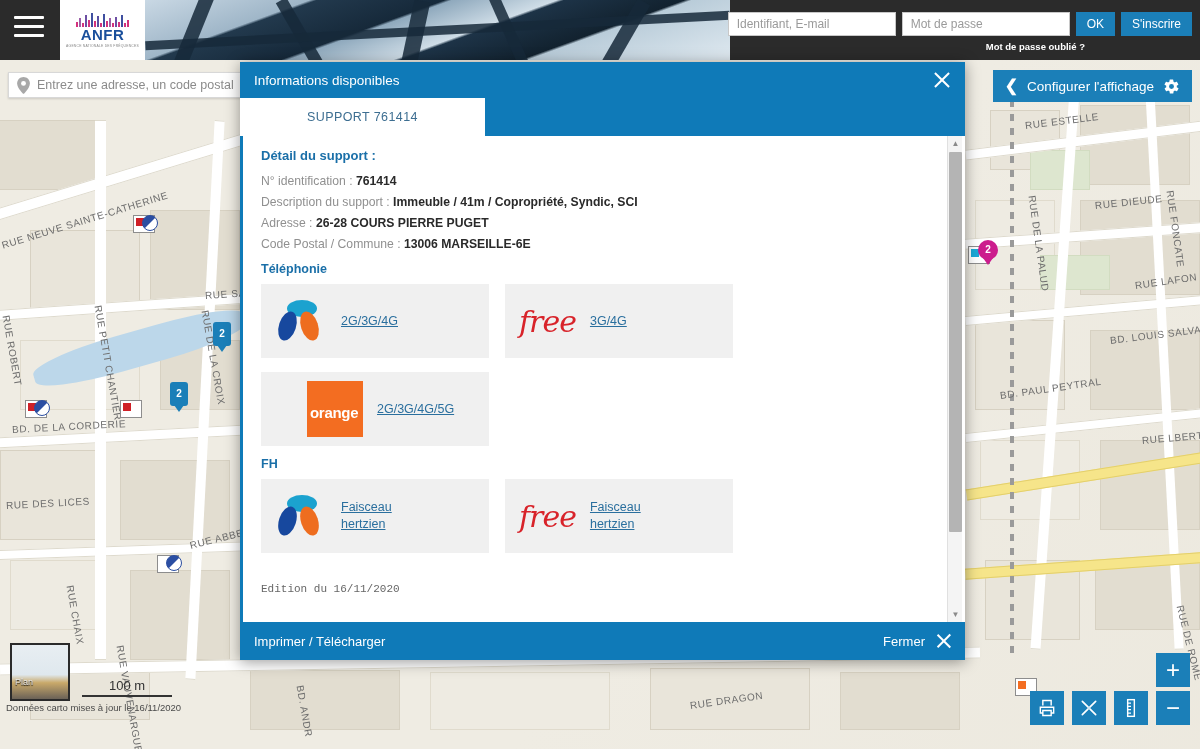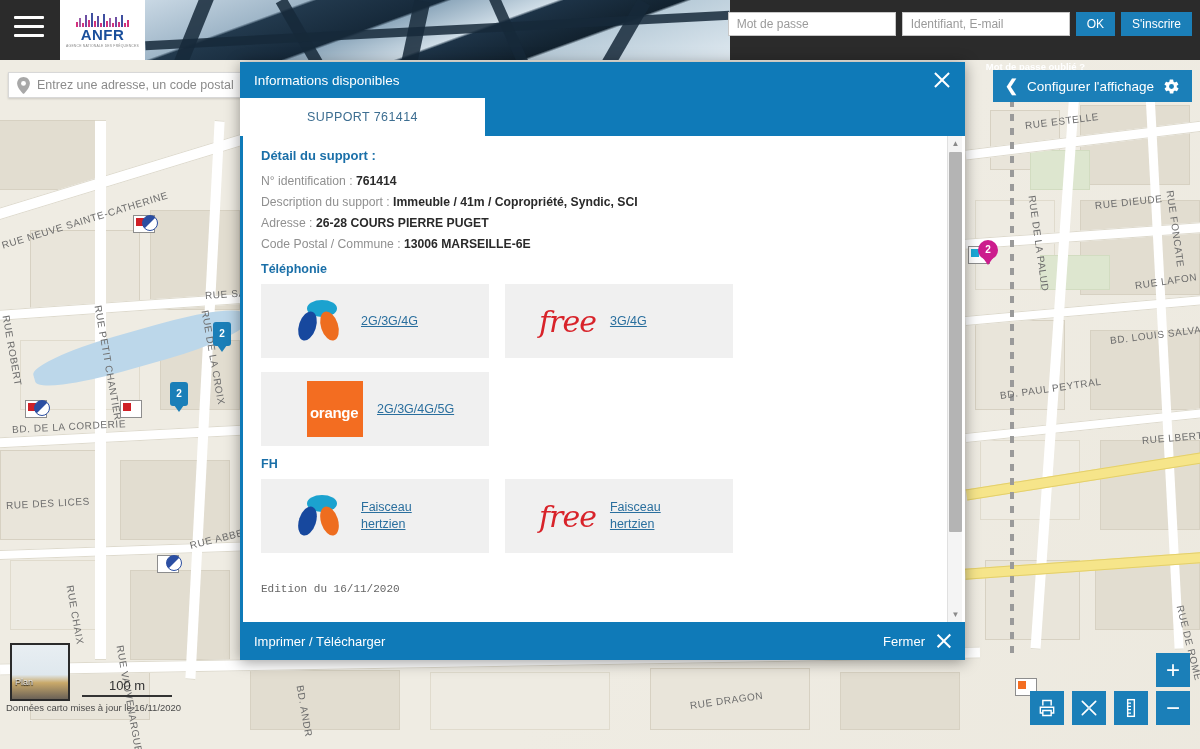--- a/index.html
+++ b/index.html
@@ -124,21 +124,20 @@
   }
   .login-wrap input::placeholder { color: #9a9a9a; }
   .btn-blue {
     height: 24px; padding: 12px 11px; background: #1b7fb8; color: #fff;
     border: none; font-size: 12px; cursor: pointer; font-family:"Liberation Sans",sans-serif;
     display:flex; align-items:center;
   }
   .forgot {
     position: absolute; right: 115px; top: 41px; font-size: 9.5px; color: #fff; font-weight: bold;
     cursor: pointer;
-    margin-top: 20px;
   }
 
   
   .searchbar {
     position: absolute; left: 8px; top: 72px; width: 236px; height: 26px;
     background: #fff; border: 1px solid #d8d8d8; display: flex; align-items: center;
     padding: 0 8px; box-shadow: 0 1px 2px rgba(0,0,0,.15);
     overflow: hidden;
   }
   .pin-icon { width: 13px; height: 17px; flex: none; margin-right: 7px; }
@@ -202,21 +201,21 @@
   }
   .field { font-size: 12.2px; color: #909090; margin-bottom: 7px; }
   .field b { color: #2a2a2a; font-weight: bold; }
   .grp-title {
     color: #1a6fa8; font-size: 12.5px; font-weight: bold;
     margin: 11px 0 8px 0;
   }
   .op-grid { display: grid; grid-template-columns: 228px 228px; gap: 14px 16px; }
   .op-card {
     height: 74px; background: #f0f0f0; display: flex; align-items: center;
-    gap: 14px; padding-left: 34px;
+    gap: 14px; padding-left: 14px;
   }
   .op-card.empty { background: transparent; }
   .op-link {
     color: #2a6f9e; font-size: 12.5px; text-decoration: underline; cursor: pointer;
     line-height: 1.35;
   }
   .edition { font-size: 11px; color: #666; margin-top: 30px; font-family: Liberation Mono, monospace; }
 
   
   .logo-bouygues { width: 52px; height: 44px; position: relative; flex: none;}
@@ -477,22 +476,22 @@
           <i style="height:5px"></i>
         <i style="height:12px;background:#3f4fa0"></i>
           <i style="height:4px"></i>
           <i style="height:7px;background:#d4327d"></i>
       </div>
       <div class="logo-text">ANFR</div>
       <div class="logo-sub">AGENCE NATIONALE DES FRÉQUENCES</div>
     </div>
 
     <div class="login-wrap">
+      <input type="text" placeholder="Identifiant, E-mail" style="">
       <input type="password" placeholder="Mot de passe" style="">
-      <input type="text" placeholder="Identifiant, E-mail" style="">
       <button class="btn-blue">OK</button>
       <button class="btn-blue">S'inscrire</button>
     </div>
     <div class="forgot">Mot de passe oublié ?</div>
   </div>
 
   <div class="searchbar">
     <svg class="pin-icon" viewBox="0 0 24 32">
       <path d="M12 0C5.4 0 0 5.4 0 12c0 9 12 20 12 20s12-11 12-20c0-6.6-5.4-12-12-12z" fill="#a8a8a8"></path>
       <circle cx="12" cy="12" r="4.6" fill="#fff"></circle>

